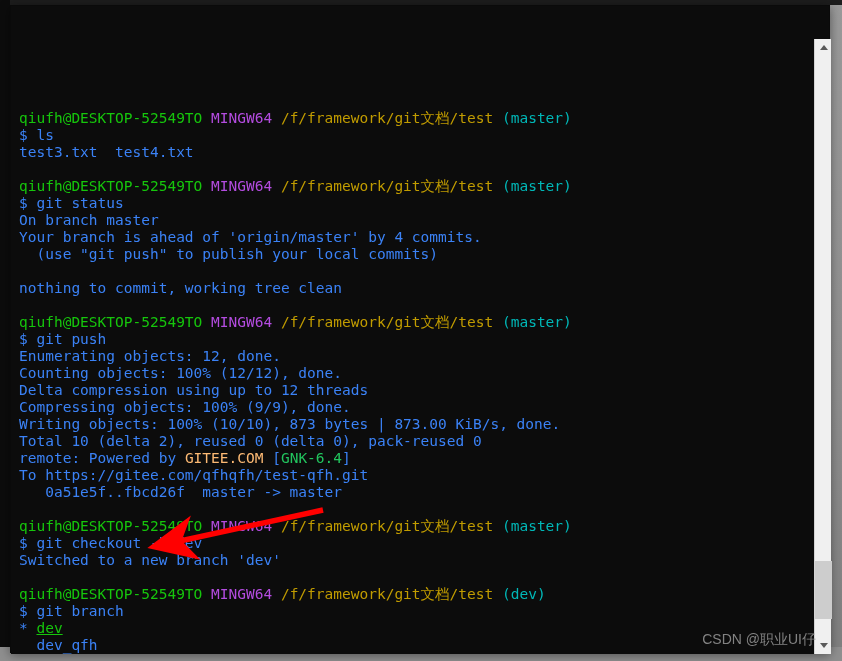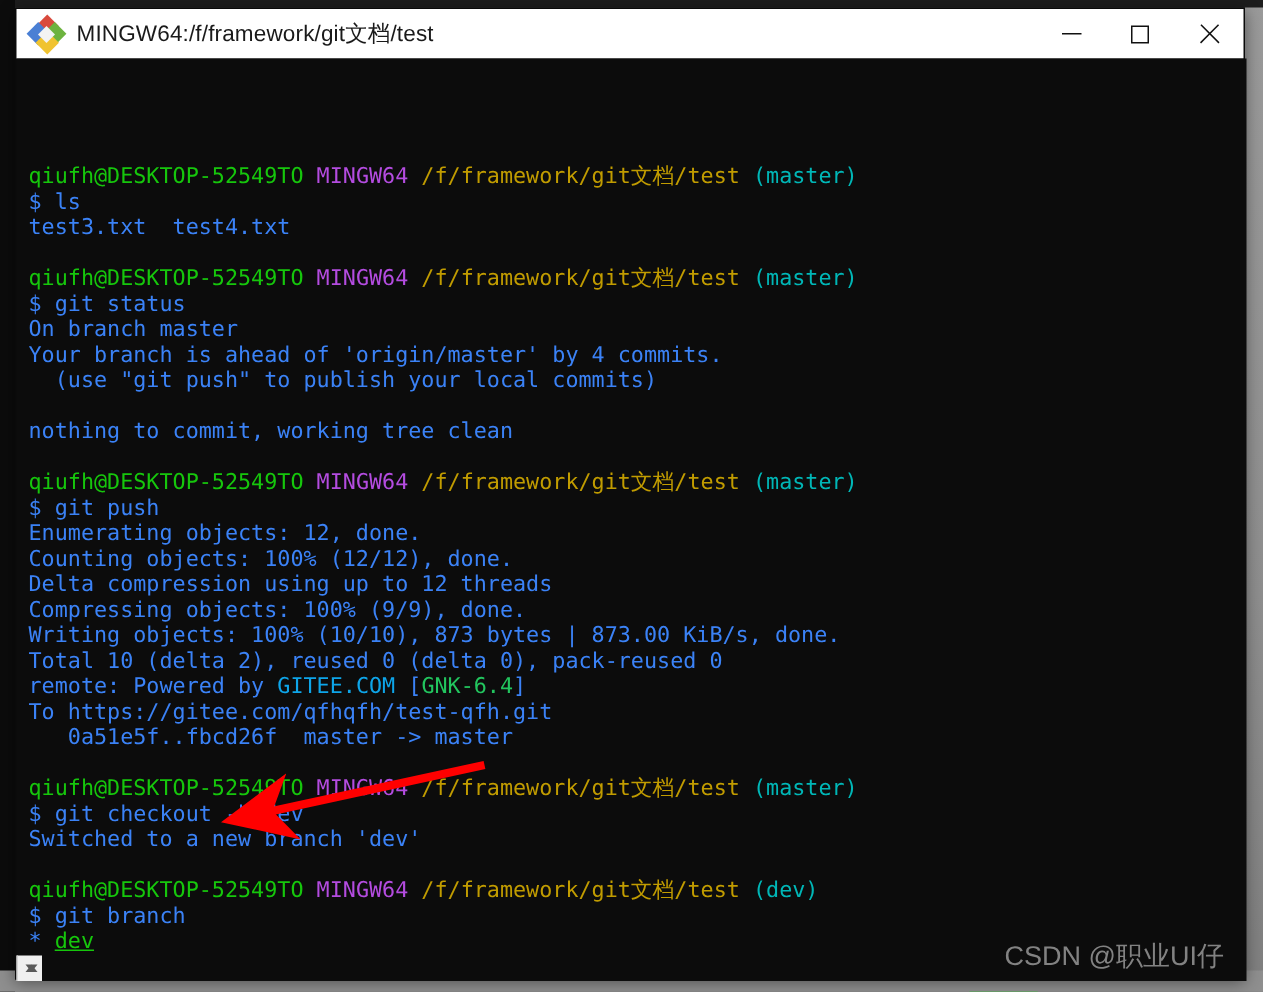--- a/index.html
+++ b/index.html
@@ -93,42 +93,41 @@
   }
   .gl-close::before { transform: rotate(45deg); }
   .gl-close::after  { transform: rotate(-45deg); }
 
   
   #term-wrap {
     position: absolute; left: 0; top: 33px;
     width: 820px; height: 615px;
     background: #0c0c0c;
     display: flex;
-    flex-direction: column;
   }
   #term {
     position: relative;
     flex: 1 1 auto;
     padding: 3px 0 0 8px;
     font-family: "DejaVu Sans Mono", monospace;
     font-size: 14.5px;
     line-height: 17px;
     color: #cccccc;
     white-space: pre;
     overflow: hidden;
   }
   .line { height: 17px; }
   .c-green   { color: #16c60c; }
   .c-magenta { color: #b44ce0; }
   .c-yellow  { color: #c19c00; }
   .c-cyan    { color: #00b7b7; }
   .c-white   { color: #3b82f6; }
   .c-brgreen { color: #16c60c; text-decoration: underline; }
   .c-brmagenta { color: #22c55e; }
-  .c-bryellow  { color: #0ea5e9; }
+  .c-bryellow  { color: #fdba74; }
 
   
   #scrollbar {
     position: relative;
     width: 17px; flex: 0 0 17px;
     background: #f0f0f0;
     border-left: 1px solid #d4d4d4;
   }
   .sb-arrow {
     position: absolute; left: 0; width: 17px; height: 17px;
@@ -154,60 +153,39 @@
     position: absolute; left: 0; top: 0;
     width: 820px; height: 615px;
     pointer-events: none;
   }
 
   
   #watermark {
     position: absolute;
     right: 26px; bottom: 12px;
     font-family: "Liberation Sans", sans-serif;
-    font-size: 18px;
+    font-size: 14px;
     color: #8d8d8d;
     opacity: .92;
     white-space: nowrap;
     user-select: none;
   }
 </style>
 </head>
 <body>
 
 <div id="desktop">
   <div id="bg-top-strip"></div>
   <div id="bg-left-strip"></div>
   <div id="bg-green-blob"></div>
   <div id="bg-bottom-band"></div>
 </div>
 
 <div id="window">
 
-  <div id="titlebar">
-    <div id="app-icon">
-      <span class="seg s1"></span>
-      <span class="seg s2"></span>
-      <span class="seg s3"></span>
-      <span class="seg s4"></span>
-      <span class="core"></span>
-    </div>
-    <div id="title-text">MINGW64:/f/framework/git文档/test</div>
-    <div id="win-controls">
-      <div class="win-btn">
-        <span class="gl gl-min"></span>
-      </div>
-      <div class="win-btn">
-        <span class="gl gl-max"></span>
-      </div>
-      <div class="win-btn">
-        <span class="gl gl-close"></span>
-      </div>
-    </div>
-  </div>
 
   <div id="term-wrap">
 
     <div id="term">
       
 
       <div class="line"><span class="c-green">qiufh@DESKTOP-52549TO</span><span class="c-white"> </span><span class="c-magenta">MINGW64</span><span class="c-white"> </span><span class="c-yellow">/f/framework/git文档/test</span><span class="c-white"> </span><span class="c-cyan">(master)</span></div><div class="line"><span class="c-white">$ ls</span></div><div class="line"><span class="c-white">test3.txt  test4.txt</span></div><div class="line">&nbsp;</div><div class="line"><span class="c-green">qiufh@DESKTOP-52549TO</span><span class="c-white"> </span><span class="c-magenta">MINGW64</span><span class="c-white"> </span><span class="c-yellow">/f/framework/git文档/test</span><span class="c-white"> </span><span class="c-cyan">(master)</span></div><div class="line"><span class="c-white">$ git status</span></div><div class="line"><span class="c-white">On branch master</span></div><div class="line"><span class="c-white">Your branch is ahead of 'origin/master' by 4 commits.</span></div><div class="line"><span class="c-white">  (use "git push" to publish your local commits)</span></div><div class="line">&nbsp;</div><div class="line"><span class="c-white">nothing to commit, working tree clean</span></div><div class="line">&nbsp;</div><div class="line"><span class="c-green">qiufh@DESKTOP-52549TO</span><span class="c-white"> </span><span class="c-magenta">MINGW64</span><span class="c-white"> </span><span class="c-yellow">/f/framework/git文档/test</span><span class="c-white"> </span><span class="c-cyan">(master)</span></div><div class="line"><span class="c-white">$ git push</span></div><div class="line"><span class="c-white">Enumerating objects: 12, done.</span></div><div class="line"><span class="c-white">Counting objects: 100% (12/12), done.</span></div><div class="line"><span class="c-white">Delta compression using up to 12 threads</span></div><div class="line"><span class="c-white">Compressing objects: 100% (9/9), done.</span></div><div class="line"><span class="c-white">Writing objects: 100% (10/10), 873 bytes | 873.00 KiB/s, done.</span></div><div class="line"><span class="c-white">Total 10 (delta 2), reused 0 (delta 0), pack-reused 0</span></div><div class="line"><span class="c-white">remote: Powered by </span><span class="c-bryellow">GITEE.COM</span><span class="c-white"> [</span><span class="c-brmagenta">GNK-6.4</span><span class="c-white">]</span></div><div class="line"><span class="c-white">To https://gitee.com/qfhqfh/test-qfh.git</span></div><div class="line"><span class="c-white">   0a51e5f..fbcd26f  master -&gt; master</span></div><div class="line">&nbsp;</div><div class="line"><span class="c-green">qiufh@DESKTOP-52549TO</span><span class="c-white"> </span><span class="c-magenta">MINGW64</span><span class="c-white"> </span><span class="c-yellow">/f/framework/git文档/test</span><span class="c-white"> </span><span class="c-cyan">(master)</span></div><div class="line"><span class="c-white">$ git checkout -b dev</span></div><div class="line"><span class="c-white">Switched to a new branch 'dev'</span></div><div class="line">&nbsp;</div><div class="line"><span class="c-green">qiufh@DESKTOP-52549TO</span><span class="c-white"> </span><span class="c-magenta">MINGW64</span><span class="c-white"> </span><span class="c-yellow">/f/framework/git文档/test</span><span class="c-white"> </span><span class="c-cyan">(dev)</span></div><div class="line"><span class="c-white">$ git branch</span></div><div class="line"><span class="c-white">* </span><span class="c-brgreen">dev</span></div><div class="line"><span class="c-white">  dev_qfh</span></div><svg id="arrow-svg" viewBox="0 0 820 615" xmlns="http://www.w3.org/2000/svg">
         <defs>
           <marker id="ah" markerWidth="9" markerHeight="9" refX="7.2" refY="4.5" orient="auto" markerUnits="strokeWidth">
             <path d="M9,4.5 L0,0.4 L2.6,4.5 L0,8.6 Z" fill="#ff0000"></path>

